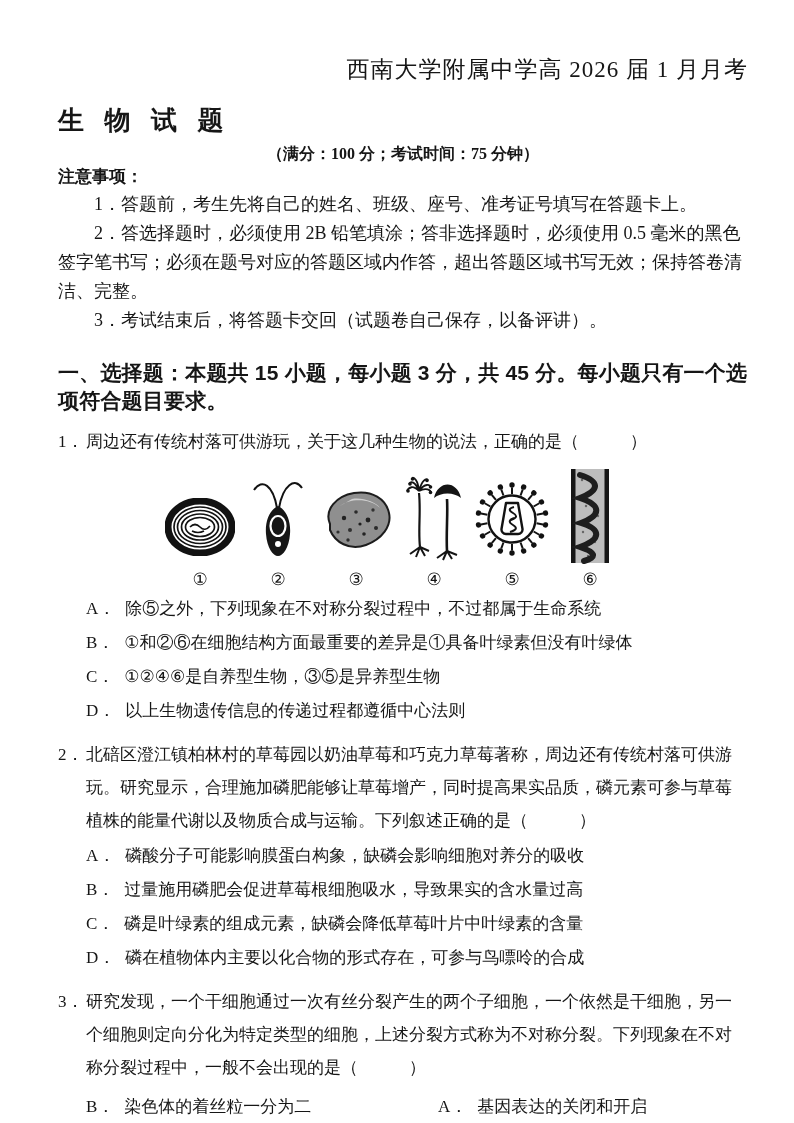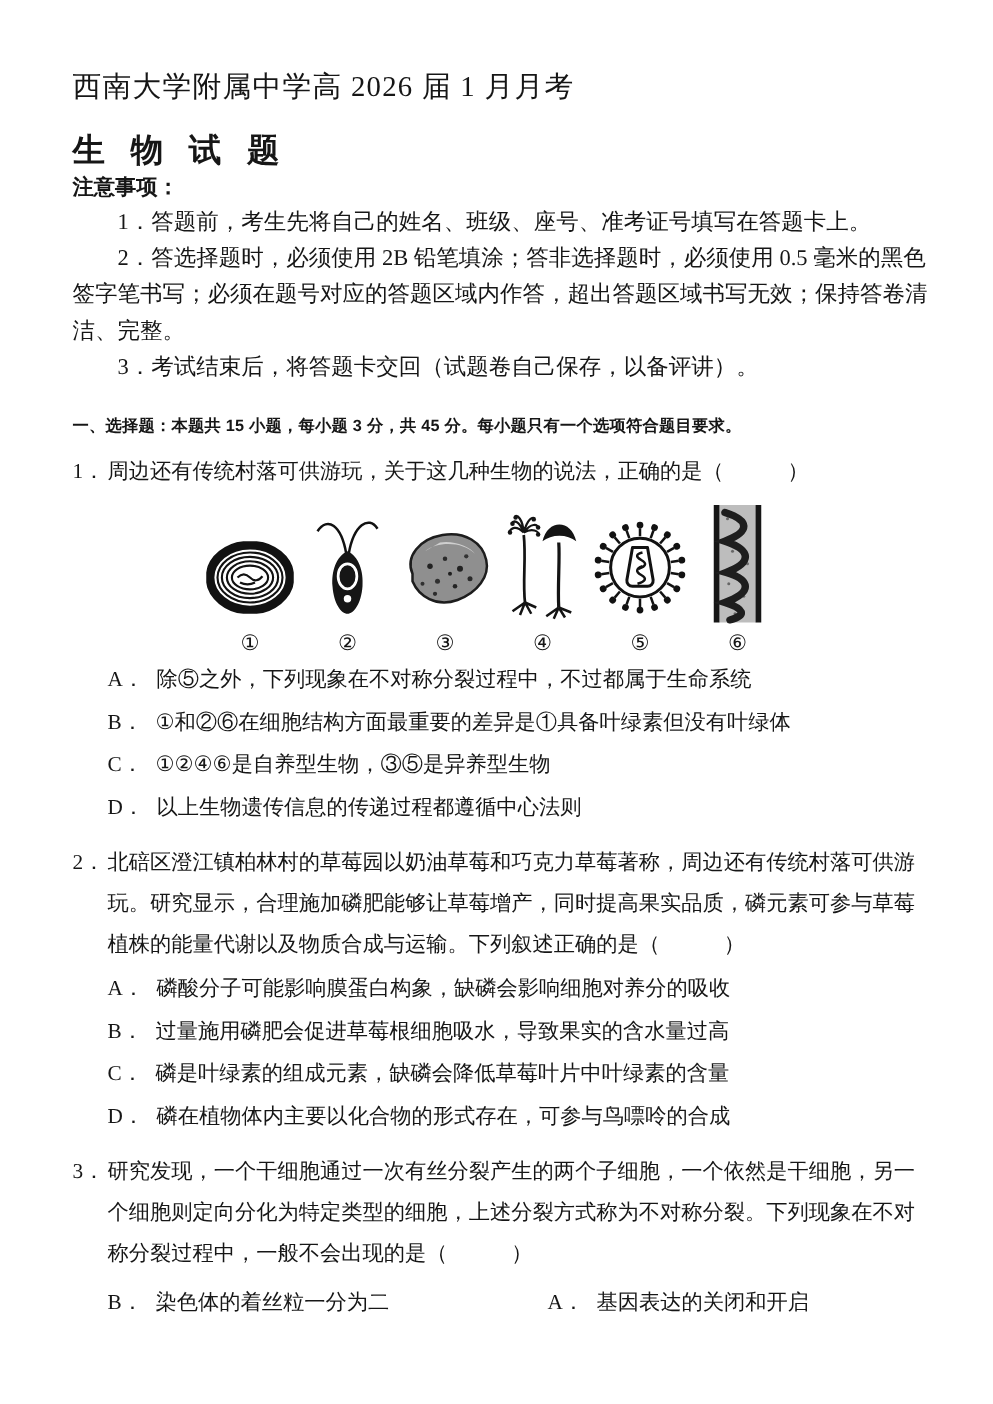--- a/index.html
+++ b/index.html
@@ -16,21 +16,21 @@
     font-size: 17px;
   }
   .page {
     box-sizing: border-box;
     width: 794px;
     height: 1123px;
     padding: 54px 46px 0 58px;
   }
   
   .doc-title {
-    text-align: left;
+    text-align: right;
     font-size: 23px;
     font-weight: normal;
     letter-spacing: 1px;
     margin: 0;
   }
   .paper-title {
     text-align: left;
     font-size: 26px;
     font-weight: bold;
     letter-spacing: 7px;
@@ -52,21 +52,21 @@
   .notice-item {
     margin: 0;
     line-height: 29px;
     text-indent: 2em;
     font-size: 18px;
   }
   
   .section-heading {
     font-family: "Liberation Sans", "DejaVu Sans", sans-serif;
     font-weight: bold;
-    font-size: 13px;
+    font-size: 21px;
     margin: 24px 0 0 0;
     letter-spacing: 0.2px;
   }
   
   .question { margin-top: 10px; }
   .q-stem {
     position: relative;
     padding-left: 28px;
     line-height: 33px;
     margin: 0;
@@ -109,20 +109,21 @@
   }
   .fig-box { display: flex; align-items: flex-end; }
 </style>
 </head>
 <body>
 
 <div class="page">
 
   <h1 class="doc-title">西南大学附属中学高 2026 届 1 月月考</h1>
   <h2 class="paper-title">生 物 试 题</h2>
+  <p class="exam-meta">（满分：100 分；考试时间：75 分钟）</p>
 
   <div class="notice">
     <p class="notice-heading">注意事项：</p>
     <p class="notice-item">1．答题前，考生先将自己的姓名、班级、座号、准考证号填写在答题卡上。</p>
     <p class="notice-item">2．答选择题时，必须使用 2B 铅笔填涂；答非选择题时，必须使用 0.5 毫米的黑色签字笔书写；必须在题号对应的答题区域内作答，超出答题区域书写无效；保持答卷清洁、完整。</p>
     <p class="notice-item">3．考试结束后，将答题卡交回（试题卷自己保存，以备评讲）。</p>
   </div>
 
   <p class="section-heading">一、选择题：本题共 15 小题，每小题 3 分，共 45 分。每小题只有一个选项符合题目要求。</p>
 

